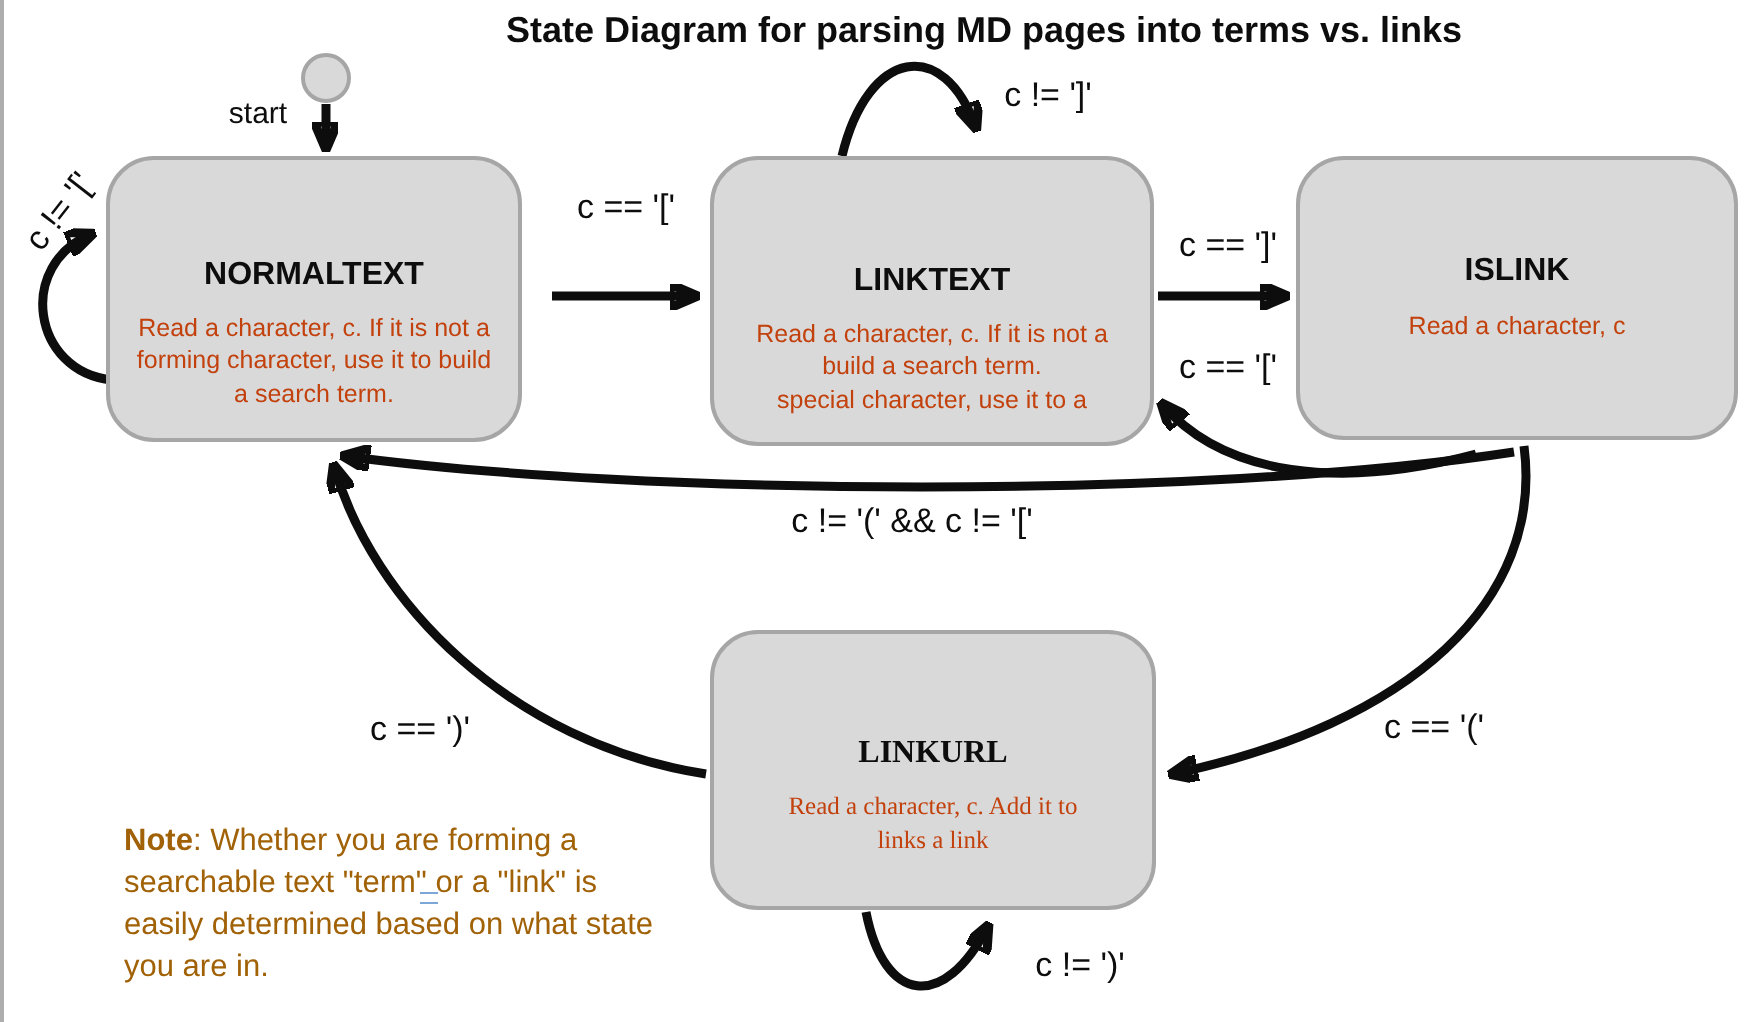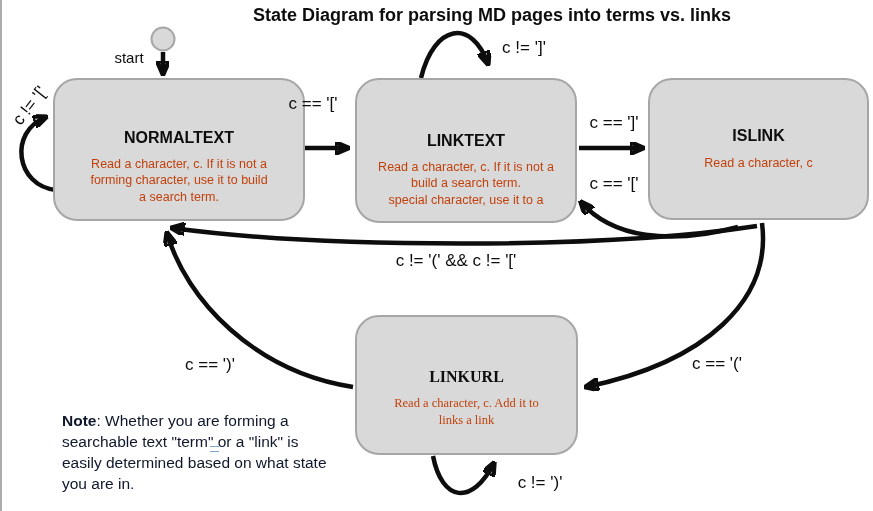--- a/index.html
+++ b/index.html
@@ -28,21 +28,21 @@
     position: absolute;
     background: #d9d9d9;
     border: 2px solid #a6a6a6;
     border-radius: 24px;
     display: flex; flex-direction: column;
     align-items: center; justify-content: center;
     text-align: center;
   }
   .state-title { font-weight: bold; font-size: 16px; margin-bottom: 9px; color: #0d0d0d; }
   .state-body { font-size: 12.5px; line-height: 16.5px; color: #c2410c; }
-  #state-normaltext { left: 53px;  top: 78px;  width: 252px; height: 143px; padding-top: 35px; }
+  #state-normaltext { left: 53px;  top: 78px;  width: 208px; height: 143px; padding-top: 35px; }
   #state-linktext   { left: 355px; top: 78px;  width: 222px; height: 145px; padding-top: 39px; }
   #state-islink     { left: 648px; top: 78px;  width: 221px; height: 142px; }
   #state-islink .state-title { margin-bottom: 10px; }
   #state-linkurl    { left: 355px; top: 315px; width: 223px; height: 140px; padding-top: 26px; font-family: Liberation Serif, serif; }
   .lbl {
     position: absolute;
     transform: translate(-50%, -50%);
     font-size: 17px; white-space: nowrap; color: #0d0d0d;
   }
   .lbl.small { font-size: 15px; }
@@ -52,21 +52,21 @@
   #lbl-n2l             { left: 313px; top: 104px; }
   #lbl-lt-self         { left: 524px; top: 48px; }
   #lbl-l2i             { left: 614px; top: 123px; }
   #lbl-i2l             { left: 614px; top: 184px; }
   #lbl-i2n             { left: 456px; top: 261px; }
   #lbl-url2n           { left: 210px; top: 365px; }
   #lbl-i2url           { left: 717px; top: 364px; }
   #lbl-url-self        { left: 540px; top: 483px; }
   .note {
     position: absolute; left: 62px; top: 410px;
-    font-size: 15.5px; line-height: 21px; color: #0f172a;
+    font-size: 15.5px; line-height: 21px; color: #a16207;
   }
   .note b { font-weight: bold; }
   .grammar-mark {
     position: absolute; left: 210px; top: 446px;
     width: 9px; height: 6px;
     border-top: 1.6px solid #7da7d9;
     border-bottom: 1.6px solid #7da7d9;
   }
 </style>
 </head>

